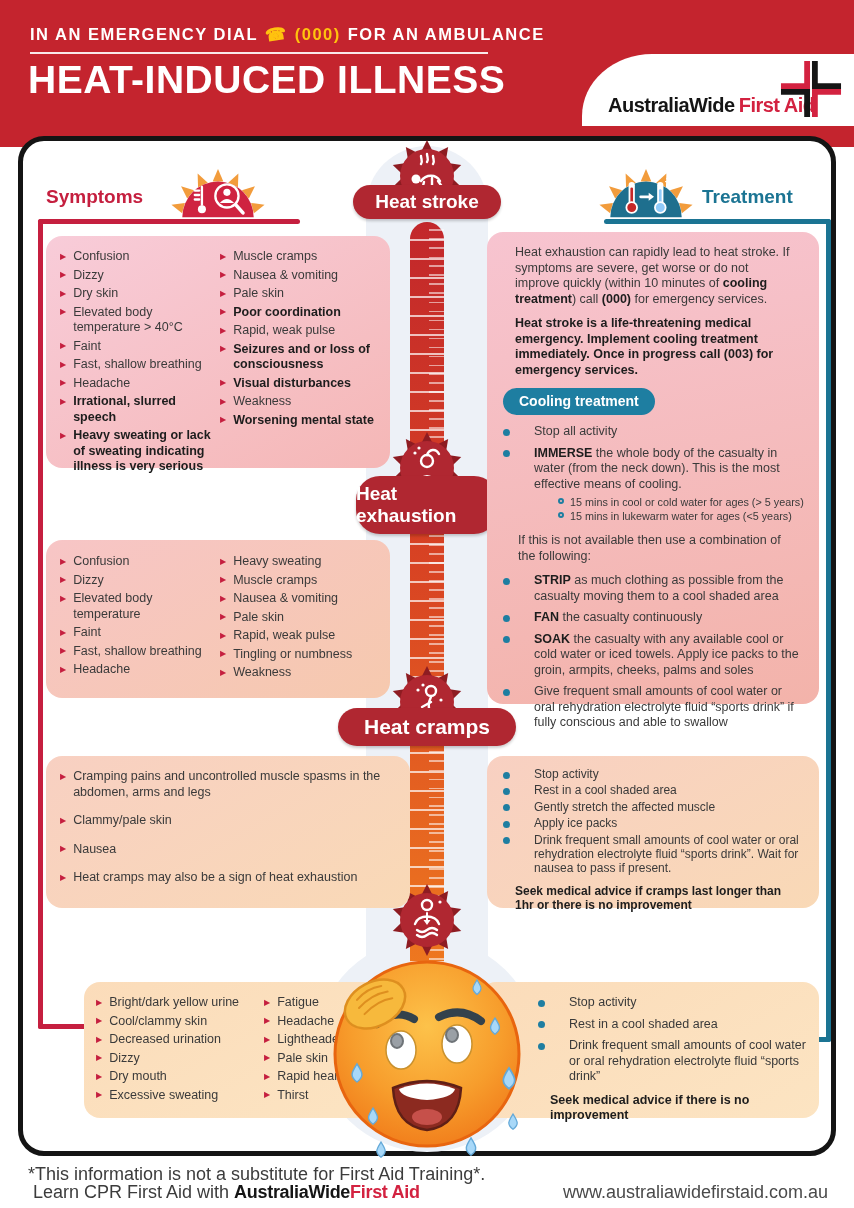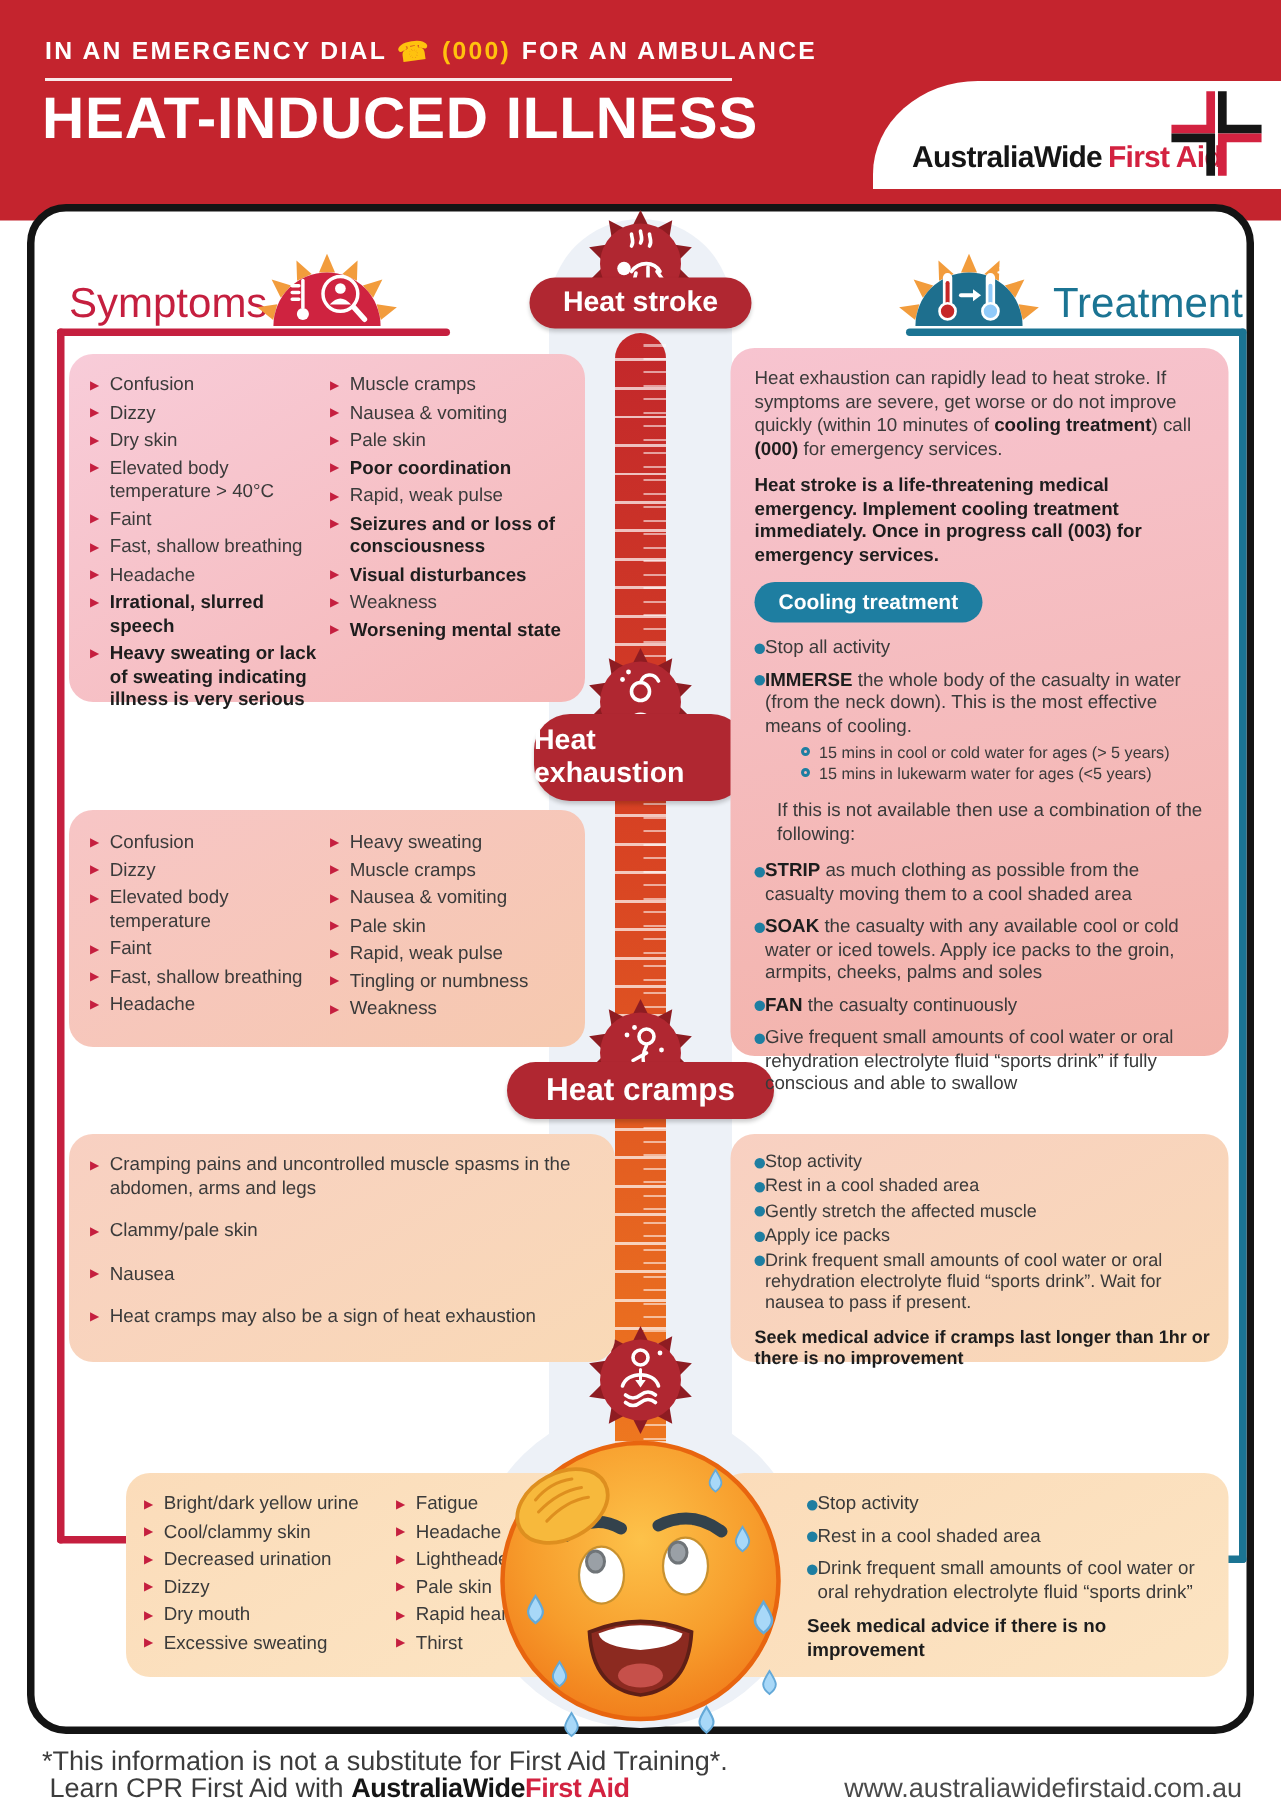--- a/index.html
+++ b/index.html
@@ -33,21 +33,21 @@
     background:
       repeating-linear-gradient(to bottom, rgba(255,255,255,0) 0 17px, rgba(255,255,255,.7) 17px 19px),
       linear-gradient(to bottom,#c2272b 0%,#d84323 45%,#ef7a1f 100%)}
   .tube:after{content:"";position:absolute;right:0;top:0;width:45%;height:100%;
       background:repeating-linear-gradient(to bottom, transparent 0 7.5px, rgba(255,255,255,.55) 7.5px 9px)}
 
   
   .leg{background:var(--crimson);border-radius:3px}
   .tleg{background:var(--teal);border-radius:3px}
 
-  .colhead{font-size:28px;font-weight:normal}
+  .colhead{font-size:19px;font-weight:bold}
   .colhead.sym{color:var(--crimson);left:46px;top:186px}
   .colhead.tre{color:var(--teal);left:702px;top:186px}
 
   
   .pill{background:var(--darkred);color:#fff;font-weight:bold;text-align:left;border-radius:22px;
         display:flex;align-items:center;justify-content:center;line-height:1.15;box-shadow:0 2px 3px rgba(0,0,0,.2)}
 
   
   .panel{border-radius:16px;font-size:12.5px;line-height:1.24;color:var(--ink)}
   .p-stroke-sym{left:46px;top:236px;width:344px;height:232px;background:linear-gradient(150deg,#f8ccd9 0%,#f5b7b6 100%);padding:13px 10px 8px 14px;display:flex}
@@ -57,24 +57,24 @@
   .p-cramp-tre{left:487px;top:756px;width:332px;height:152px;background:linear-gradient(150deg,#f8d0c2 0%,#f9d9b6 100%);padding:11px 12px 8px 16px;font-size:12px;line-height:1.2}
   .p-dehy-sym {left:84px;top:982px;width:306px;height:136px;background:linear-gradient(150deg,#fbdcba 0%,#fce4c2 100%);padding:13px 8px 8px 12px;display:flex}
   .p-dehy-tre {left:480px;top:982px;width:339px;height:136px;background:linear-gradient(150deg,#fbdcba 0%,#fce4c2 100%);padding:13px 12px 8px 58px}
 
   .symcol{flex:1}
   .sym-item{display:flex;gap:7px;margin-bottom:3px}
   .sym-item .tri{color:var(--crimson);font-size:8px;padding-top:2.5px;flex:none}
   .sym-item.bold .txt{font-weight:bold;color:#1d1d1d}
   .spaced .sym-item{margin-bottom:13px}
 
-  .t-item{display:flex;gap:0;margin-bottom:6px}
+  .t-item{display:flex;gap:24px;margin-bottom:6px}
   .tight .t-item{margin-bottom:2px}
   .t-item .dot{width:7px;height:7px;border-radius:50%;background:var(--tealpill);flex:none;margin-top:4.5px}
-  .blk p{margin:0 0 9px}
+  .blk p{margin:0 12px 9px}
   .blk p.indent{margin-left:15px}
   .blk .note{font-weight:bold;color:#151515;margin-top:8px;margin-bottom:4px}
   .b{font-weight:bold;color:#1d1d1d}
   .cool-pill{display:inline-block;background:var(--tealpill);color:#fff;font-weight:bold;font-size:14px;
              padding:5px 16px;border-radius:16px;margin:1px 0 9px}
   .sub{margin:3px 0 4px 24px;font-size:10.8px;line-height:1.3}
   .sub .sitem{display:flex;gap:6px}
   .sub .ring{width:6px;height:6px;border:2px solid var(--tealpill);border-radius:50%;flex:none;margin-top:3px}
 
   
@@ -372,25 +372,25 @@
             </div>
           </div></span>
       </div>
       <p class="indent"><span>If this is not available then use a combination of the following:</span></p>
       <div class="t-item">
         <span class="dot"></span>
         <span class="txt"><span class="b">STRIP</span><span> as much clothing as possible from the casualty moving them to a cool shaded area</span></span>
       </div>
       <div class="t-item">
         <span class="dot"></span>
+        <span class="txt"><span class="b">FAN</span><span> the casualty continuously</span></span>
+      </div>
+      <div class="t-item">
+        <span class="dot"></span>
         <span class="txt"><span class="b">SOAK</span><span> the casualty with any available cool or cold water or iced towels. Apply ice packs to the groin, armpits, cheeks, palms and soles</span></span>
-      </div>
-      <div class="t-item">
-        <span class="dot"></span>
-        <span class="txt"><span class="b">FAN</span><span> the casualty continuously</span></span>
       </div>
       <div class="t-item">
         <span class="dot"></span>
         <span class="txt"><span>Give frequent small amounts of cool water or oral rehydration electrolyte fluid “sports drink” if fully conscious and able to swallow</span></span>
       </div>
     </div>
 
   <div class="abs panel p-exh-sym">
     <div class="symcol">
         <div class="sym-item">

